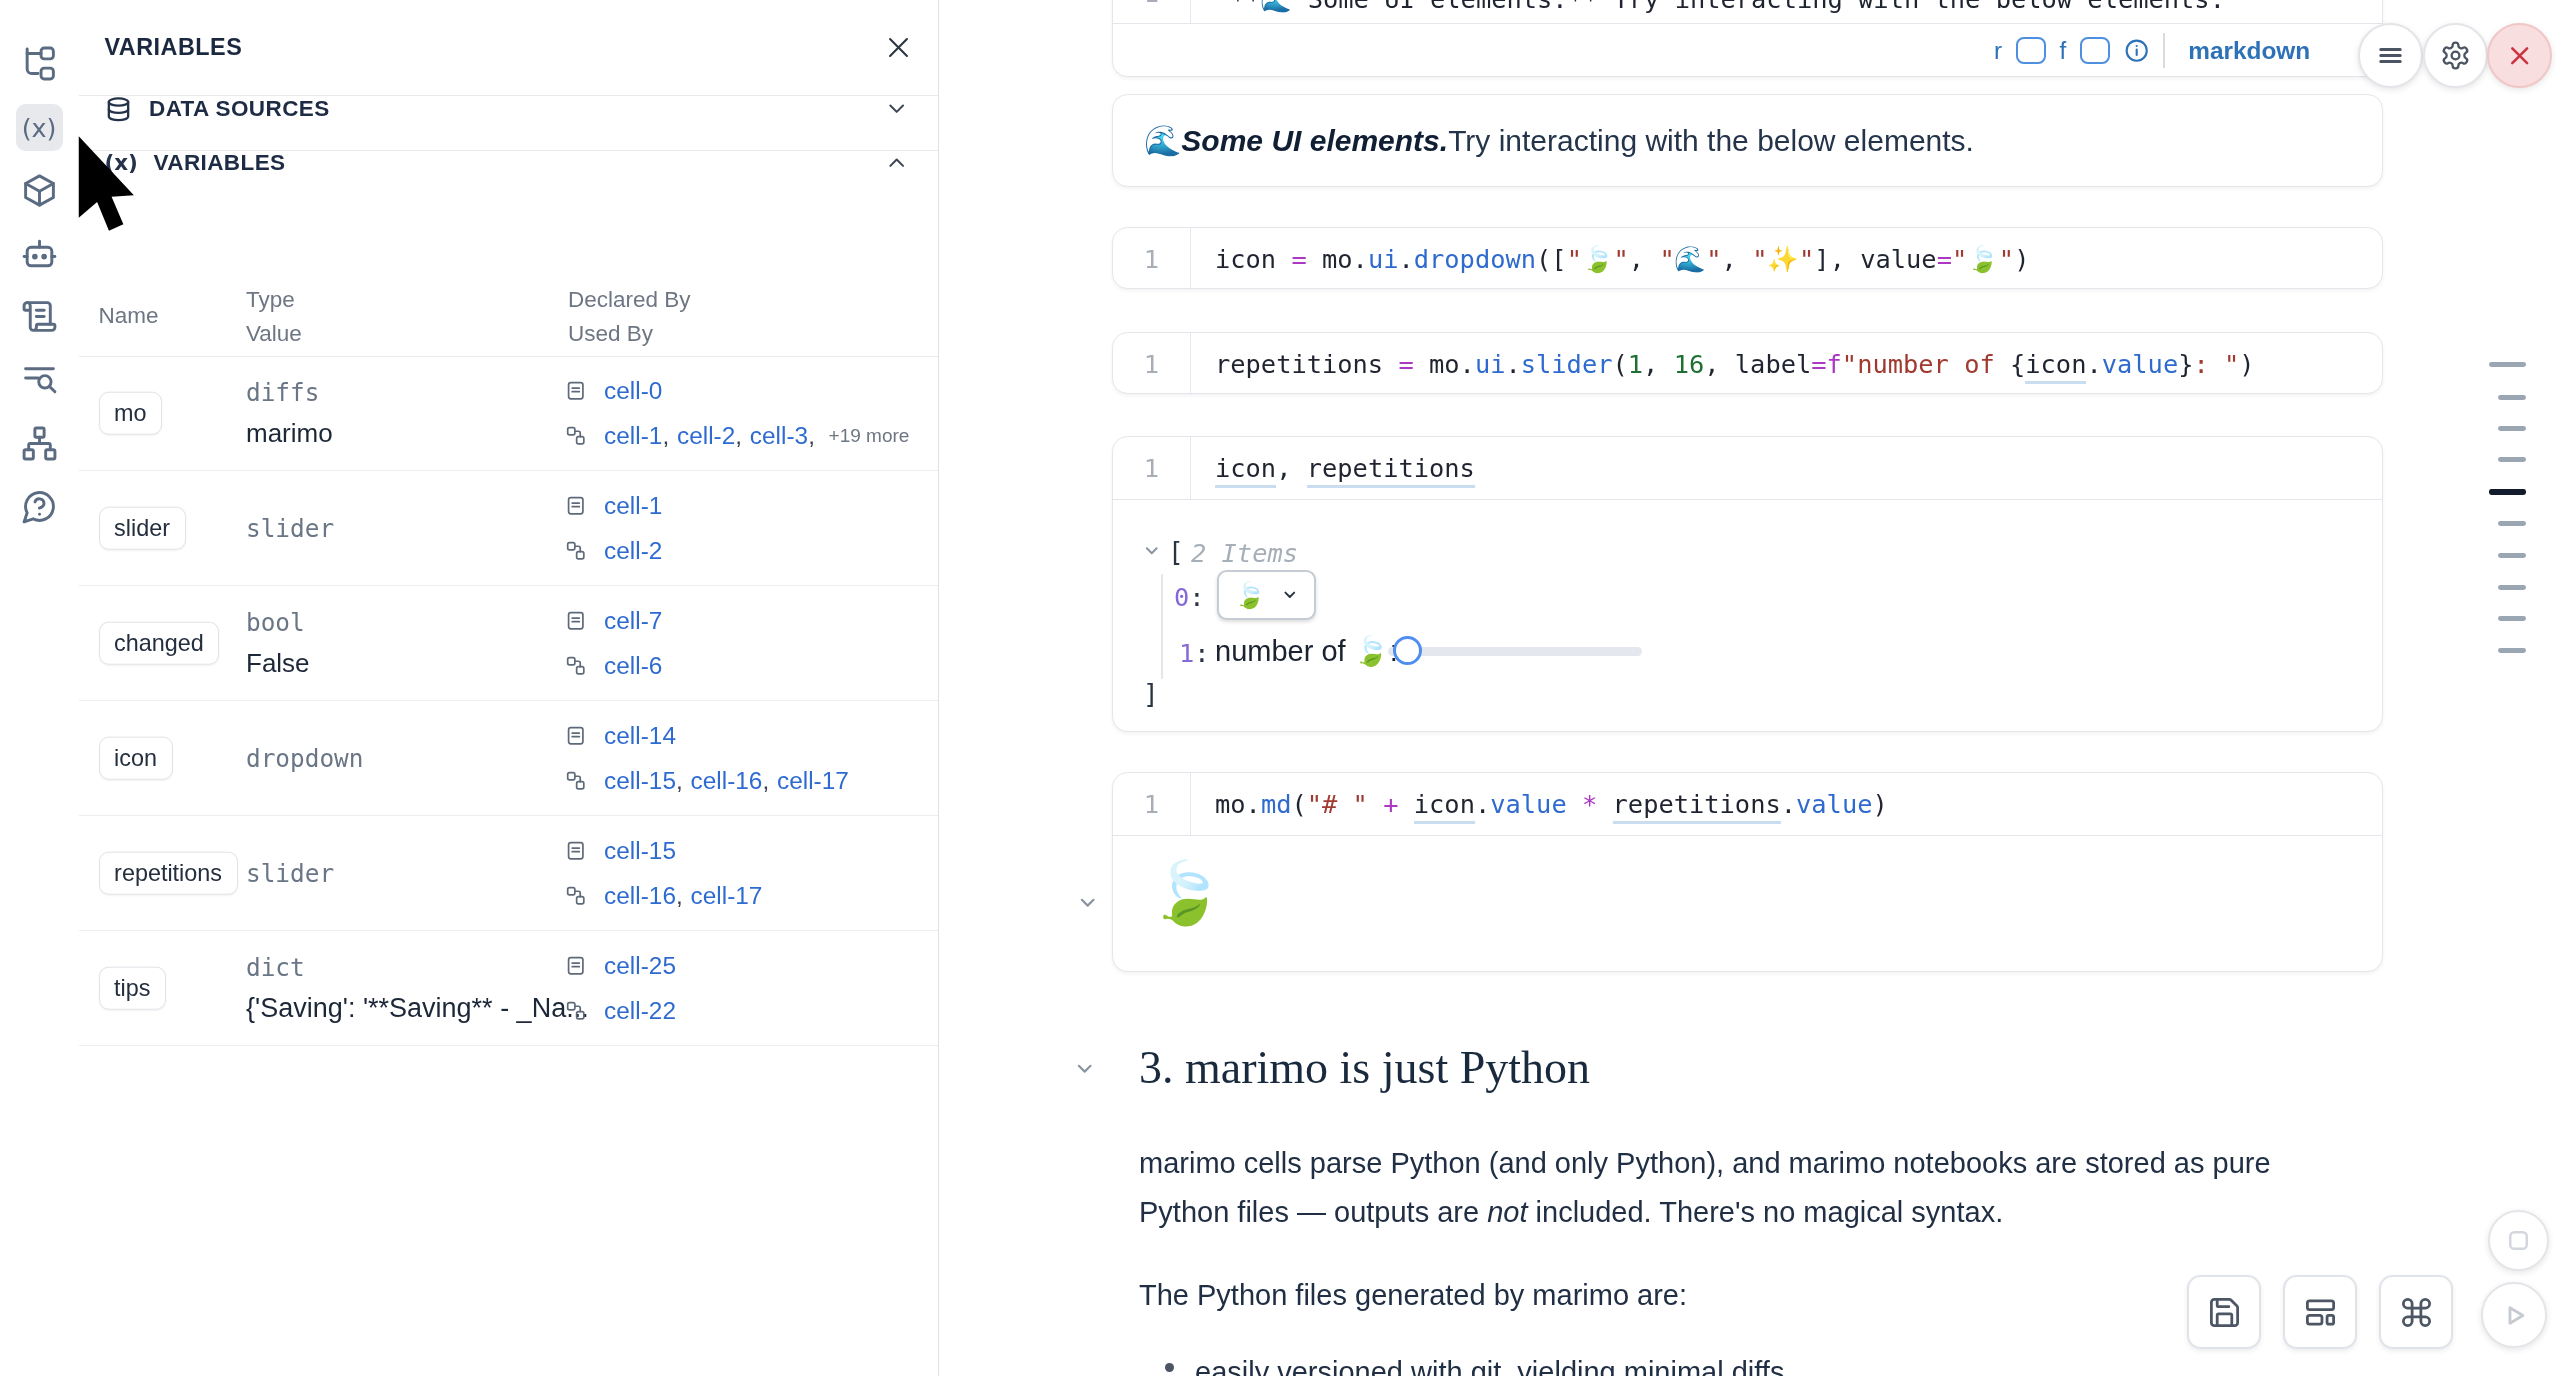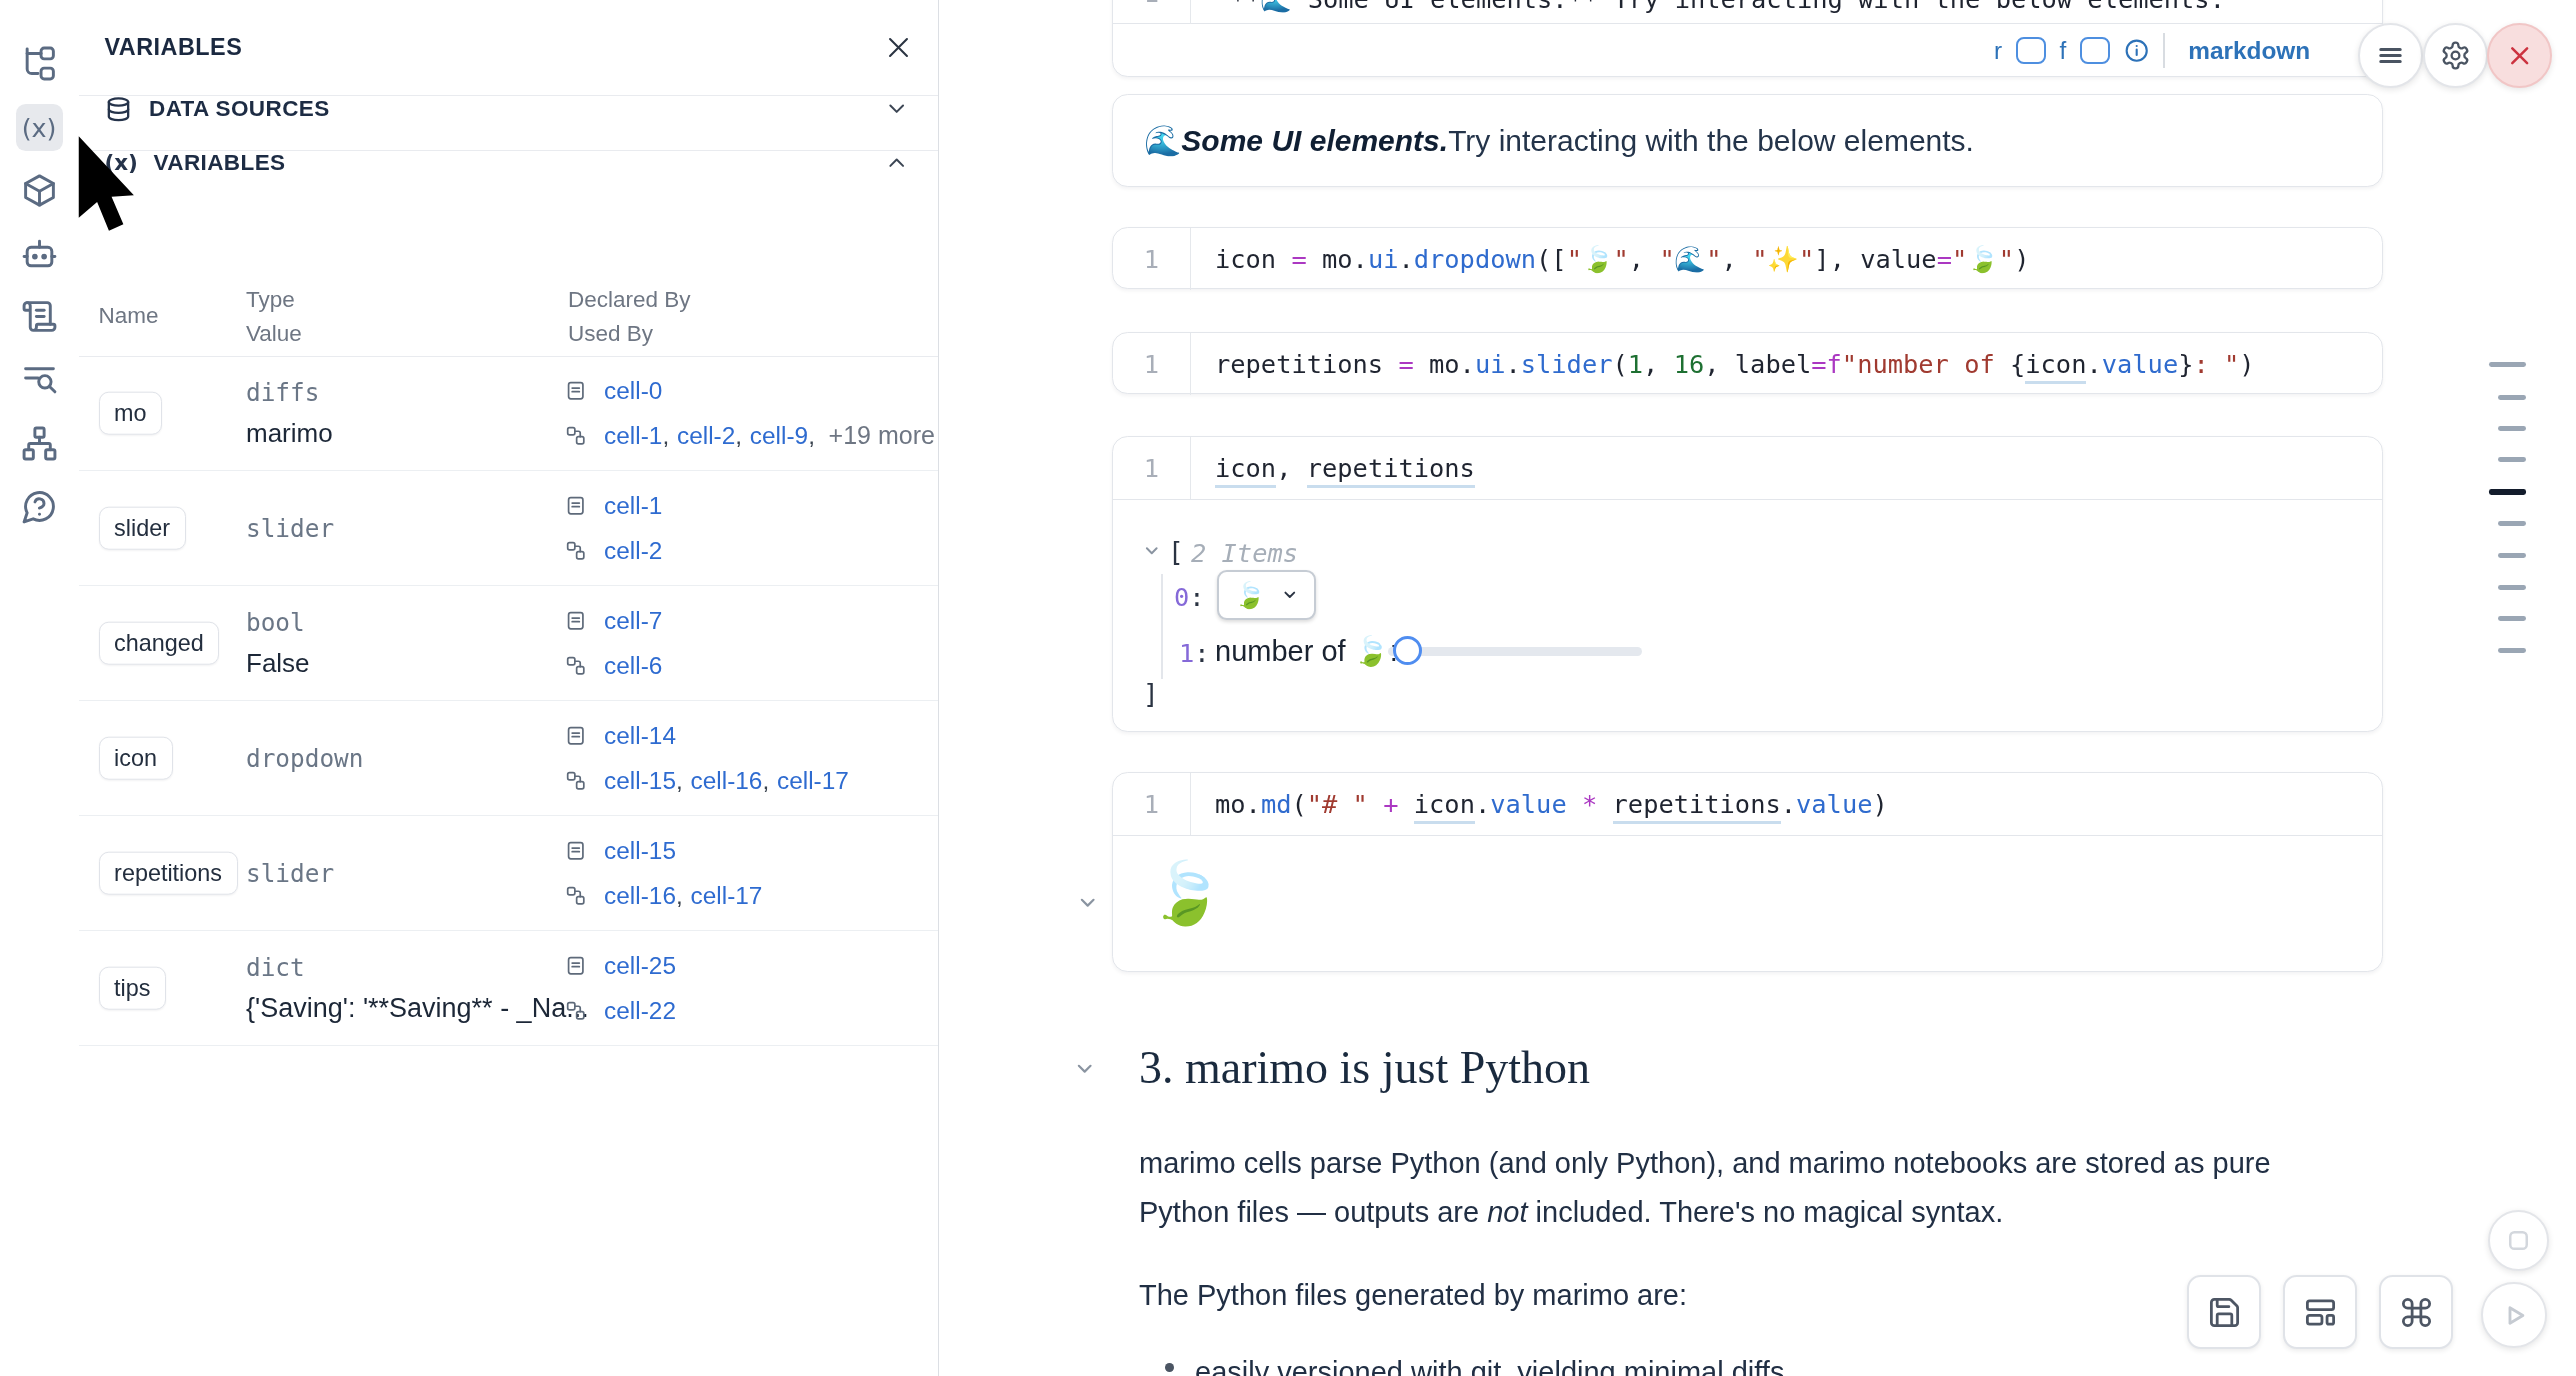--- a/index.html
+++ b/index.html
@@ -52,21 +52,21 @@
           background:#fff;box-shadow:0 1px 2px rgba(16,24,40,.05);}
   .tv{position:absolute;left:167px;top:50%;transform:translateY(-50%);}
   .tv .type{font-family:"DejaVu Sans Mono",monospace;font-size:24.4px;color:#6a7686;line-height:41px;}
   .tv .val{font-size:26px;color:#1c2737;line-height:41px;}
   .tv .val.small{font-size:27px;}
   .dec{position:absolute;left:486px;top:50%;transform:translateY(-50%);}
   .dec-line{display:flex;align-items:center;height:45px;}
   .dec-line .icn{width:21.5px;height:21.5px;color:#5e6a7a;margin-right:17.6px;flex:none;}
   .cell-link{color:#2e6bd0;font-size:24.4px;cursor:pointer;}
   .dec-sep{color:#39424e;font-size:24.4px;margin-right:7.8px;}
-  .dec-more{color:#6e7683;font-size:25px;margin-left:5.9px;}
+  .dec-more{color:#6e7683;font-size:19px;margin-left:5.9px;}
 
   
   .cellbox{position:absolute;left:1112px;width:1271px;background:#fff;border:1.5px solid #e3e6eb;
            border-radius:15.6px;box-sizing:border-box;box-shadow:0 2px 3.9px rgba(15,25,40,.05);}
   .code-row{position:relative;height:62px;display:flex;align-items:center;}
   .code-row.bordered{border-bottom:1.5px solid #e3e6eb;}
   .gutter{position:absolute;left:0;top:0;height:100%;width:77px;border-right:1.5px solid #e5e8ec;
           display:flex;align-items:center;justify-content:center;
           font-family:"DejaVu Sans Mono",monospace;font-size:25.4px;color:#a8aeb8;}
   .code-line{margin-left:102px;font-family:"DejaVu Sans Mono",monospace;font-size:25.4px;white-space:pre;}
@@ -269,21 +269,21 @@
                 <svg viewBox="0 0 24 24">
                   <rect x="3" y="3" width="8" height="8" rx="2"></rect>
                   <path d="M11 7h4a2 2 0 0 1 2 2v4"></path>
                   <rect x="13" y="13" width="8" height="8" rx="2"></rect>
                 </svg>
               </span>
               <span class="cell-link">cell-1</span>
               <span class="dec-sep">, </span>
               <span class="cell-link">cell-2</span>
               <span class="dec-sep">, </span>
-              <span class="cell-link">cell-9</span>
+              <span class="cell-link">cell-3</span>
               <span class="dec-sep">,</span>
               <span class="dec-more">+19 more</span>
             </div>
           </div>
         </div>
         <div class="vrow">
           <span class="vbadge">slider</span>
           <div class="tv">
             <div class="type">slider</div>
           </div>

